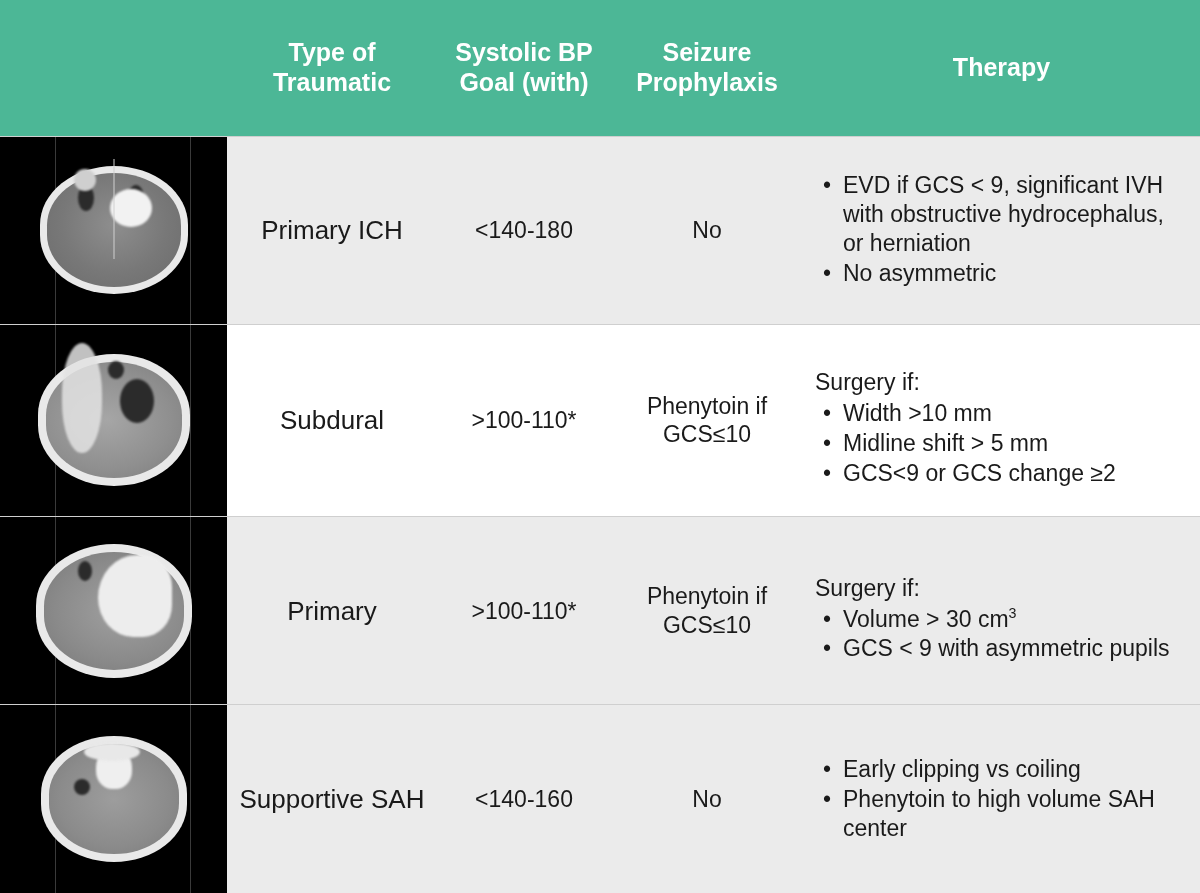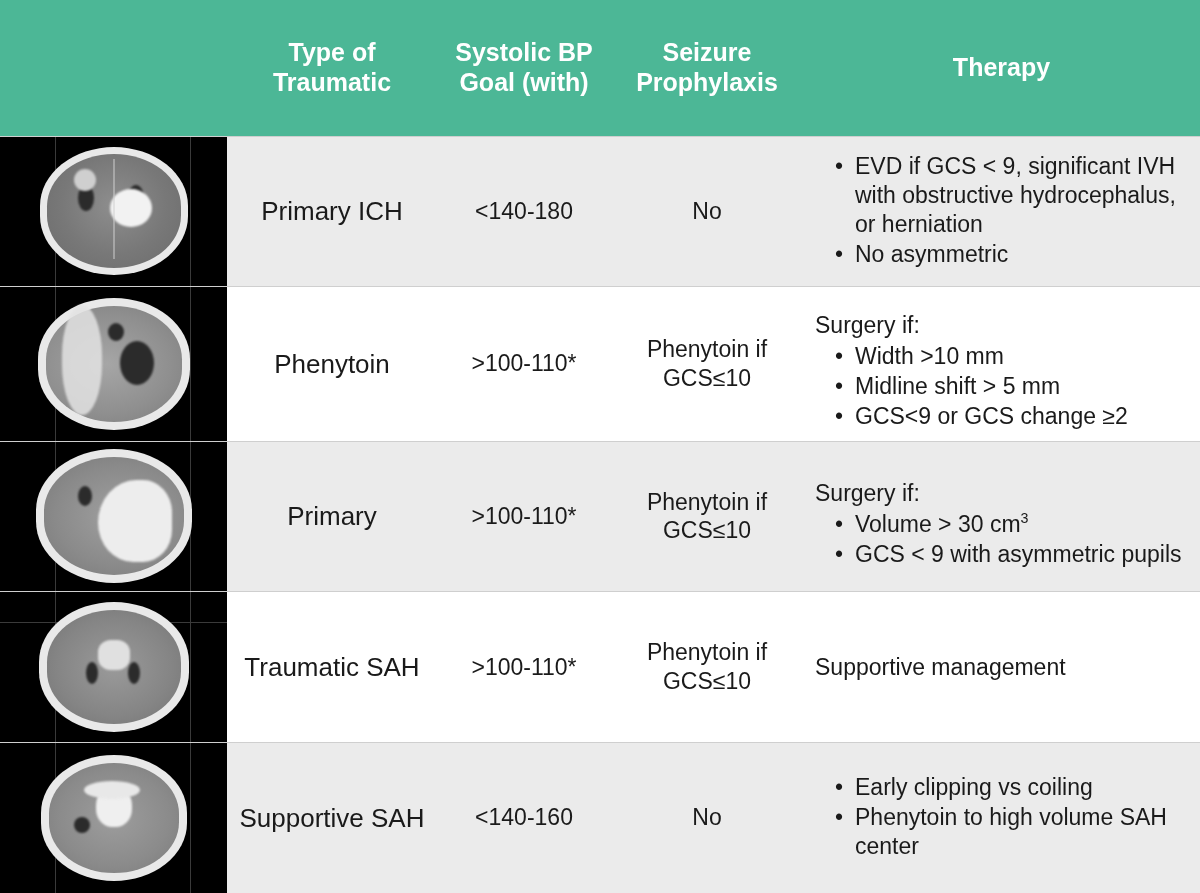--- a/index.html
+++ b/index.html
@@ -70,21 +70,21 @@
     font-size: 23px;
   }
   .therapy-lead { margin: 16px 0 2px 0; }
   ul.therapy-list {
     margin: 0;
     padding: 0 0 0 26px;
     list-style: none;
   }
   ul.therapy-list li {
     position: relative;
-    margin: 0 0 1px 12px;
+    margin: 0 0 1px 0;
     padding-left: 2px;
   }
   ul.therapy-list li:before {
     content: "\2022";
     position: absolute;
     left: -18px;
     top: 0;
   }
   .plain-therapy { margin: 0; }
   sup { font-size: 0.62em; vertical-align: super; }
@@ -189,21 +189,21 @@
         <div class="ct">
           <div class="grid-v" style="left:55px; top:0; width:1px; height:100%;"></div>
           <div class="grid-v" style="left:190px; top:0; width:1px; height:100%;"></div>
           <div class="skull" style="width:152px; height:132px;"></div>
           <div class="brain" style="width:136px; height:116px; background:radial-gradient(ellipse at 45% 50%, #a6a6a6 0%, #8f8f8f 60%, #7c7c7c 100%);"></div>
           <div class="crescent" style="left:62px; top:18px; width:40px; height:110px; background:#e3e3e3;"></div>
           <div class="dark" style="left:120px; top:54px; width:34px; height:44px;"></div>
           <div class="dark" style="left:108px; top:36px; width:16px; height:18px;"></div>
         </div>
       </td>
-      <td class="cell-type">Phenytoin</td>
+      <td class="cell-type">Subdural</td>
       <td class="cell-bp">&gt;100-110*</td>
       <td class="cell-seizure">Phenytoin if GCS≤10</td>
       <td class="cell-therapy">
         <p class="therapy-lead">Surgery if:</p>
         <ul class="therapy-list">
           <li>Width &gt;10 mm</li>
           <li>Midline shift &gt; 5 mm</li>
           <li>GCS&lt;9 or GCS change ≥2</li>
         </ul>
       </td>
@@ -225,40 +225,20 @@
       <td class="cell-seizure">Phenytoin if GCS≤10</td>
       <td class="cell-therapy">
         <p class="therapy-lead">Surgery if:</p>
         <ul class="therapy-list">
           <li>Volume &gt; 30 cm<sup>3</sup></li>
           <li>GCS &lt; 9 with asymmetric pupils</li>
         </ul>
       </td>
     </tr>
 
-    <tr class="row-plain">
-      <td class="cell-image">
-        <div class="ct">
-          <div class="grid-v" style="left:55px; top:0; width:1px; height:100%;"></div>
-          <div class="grid-v" style="left:190px; top:0; width:1px; height:100%;"></div>
-          <div class="grid-h" style="left:0; top:30px; height:1px; width:100%;"></div>
-          <div class="skull" style="width:150px; height:130px;"></div>
-          <div class="brain" style="width:134px; height:114px; background:radial-gradient(ellipse at 50% 50%, #9a9a9a 0%, #858585 60%, #737373 100%);"></div>
-          <div class="blob" style="left:98px; top:48px; width:32px; height:30px; background:#e0e0e0; border-radius:40%;"></div>
-          <div class="dark" style="left:86px; top:70px; width:12px; height:22px;"></div>
-          <div class="dark" style="left:128px; top:70px; width:12px; height:22px;"></div>
-        </div>
-      </td>
-      <td class="cell-type">Traumatic SAH</td>
-      <td class="cell-bp">&gt;100-110*</td>
-      <td class="cell-seizure">Phenytoin if GCS≤10</td>
-      <td class="cell-therapy">
-        <p class="plain-therapy">Supportive management</p>
-      </td>
-    </tr>
 
     <tr class="row-alt">
       <td class="cell-image">
         <div class="ct">
           <div class="grid-v" style="left:55px; top:0; width:1px; height:100%;"></div>
           <div class="grid-v" style="left:190px; top:0; width:1px; height:100%;"></div>
           <div class="skull" style="width:146px; height:126px;"></div>
           <div class="brain" style="width:130px; height:110px; background:radial-gradient(ellipse at 50% 50%, #9d9d9d 0%, #8b8b8b 60%, #7a7a7a 100%);"></div>
           <div class="blob" style="left:96px; top:44px; width:36px; height:40px; background:#efefef; border-radius:45%;"></div>
           <div class="blob" style="left:84px; top:38px; width:56px; height:18px; background:#e8e8e8; border-radius:50%;"></div>

